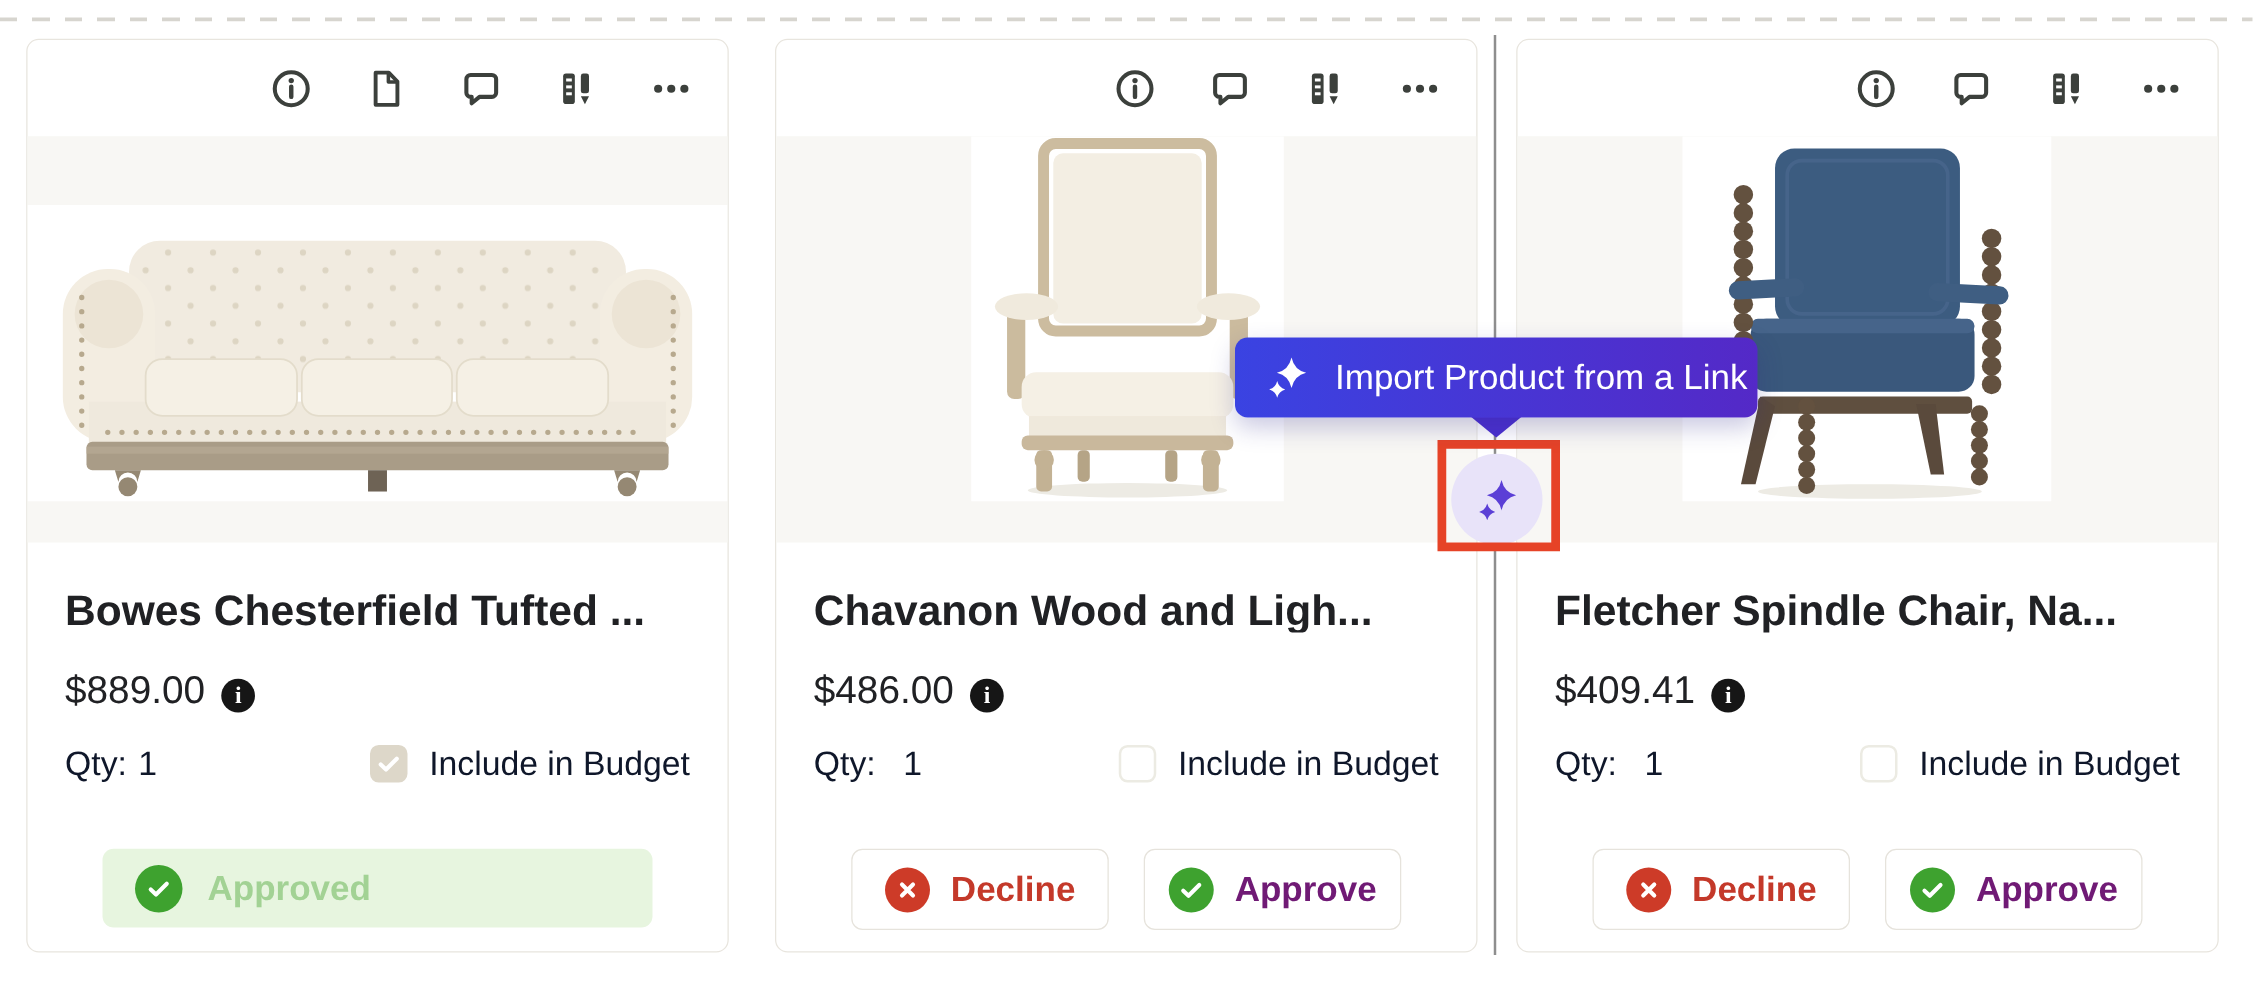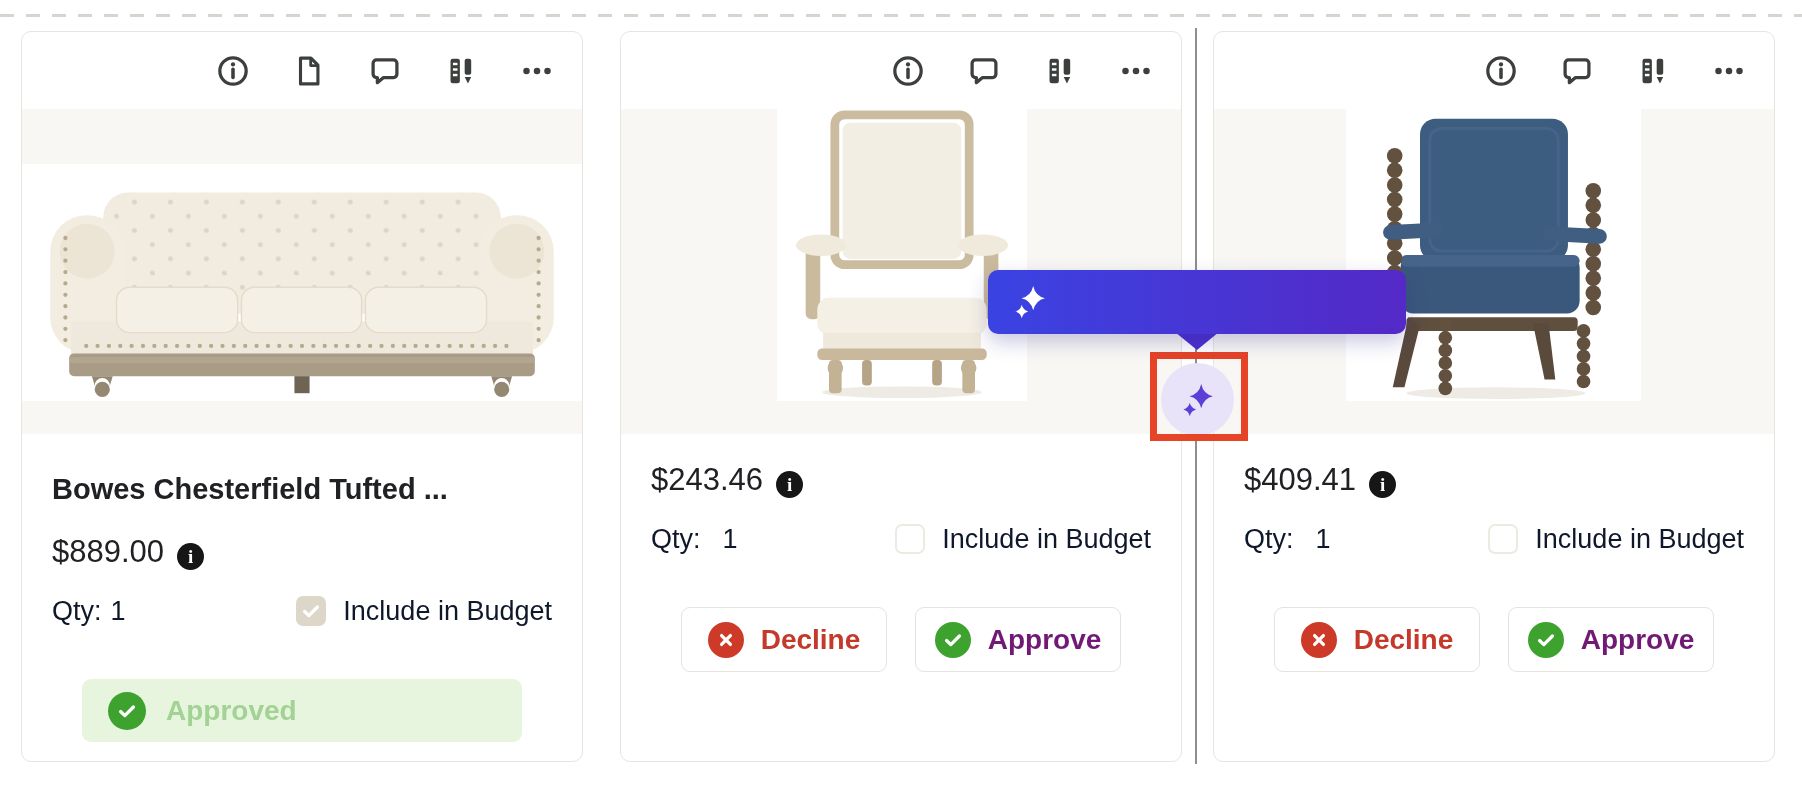--- a/index.html
+++ b/index.html
@@ -24,21 +24,21 @@
   .tool-icon svg { width:34px; height:34px; display:block; }
 
   .image-area { height:325px; background:#f8f7f4; position:relative; overflow:hidden; }
   .photo { position:absolute; background:#ffffff; display:flex; align-items:flex-end; justify-content:center; }
   .photo-sofa  { left:0; right:0; top:55px; bottom:33px; }
   .photo-chair2 { left:156px; width:250px; top:0; bottom:33px; }
   .photo-chair3 { left:132px; width:295px; top:0; bottom:33px; }
   .photo svg { display:block; }
 
   .content { padding:0 30px; }
-  .title { margin:38px 0 0; font-size:29px; line-height:34px; font-weight:600; color:#202124;
+  .title { margin:38px 0 0; font-size:34px; line-height:34px; font-weight:600; color:#202124;
     white-space:nowrap; overflow:hidden; }
   .price-row { margin-top:28px; display:flex; align-items:flex-end; gap:13px; font-size:31px; line-height:36px; color:#202124; }
   .info-filled { width:27px; height:27px; border-radius:50%; background:#161616; color:#fff;
     display:inline-flex; align-items:center; justify-content:center;
     font-family:"Liberation Serif", serif; font-weight:700; font-size:19px; }
   .qty-row { margin-top:24px; display:flex; align-items:center; justify-content:space-between;
     font-size:27px; line-height:34px; color:#0f172a; }
   .qty-val-tight { margin-left:9px; }
   .qty-val-wide  { margin-left:22px; }
   .budget { display:flex; align-items:center; cursor:pointer; }
@@ -254,22 +254,23 @@
           <rect x="50" y="258" width="13" height="34" rx="4" fill="#c3b294"></rect>
           <circle cx="56.5" cy="266" r="8" fill="#c3b294"></circle>
           <rect x="187" y="258" width="13" height="34" rx="4" fill="#c3b294"></rect>
           <circle cx="193.5" cy="266" r="8" fill="#c3b294"></circle>
           <rect x="84" y="258" width="10" height="26" rx="4" fill="#b5a486"></rect>
           <rect x="156" y="258" width="10" height="26" rx="4" fill="#b5a486"></rect>
         </svg>
       </div>
     </div>
     <div class="content">
+      <h3 class="title">Chavanon Wood and Ligh...</h3>
       <div class="price-row">
-        <span>$243.46</span>
+        <span>$486.00</span>
         <span class="info-filled">i</span>
       </div>
       <div class="qty-row">
         <div>
           <span>Qty:</span><span class="qty-val-wide">1</span>
         </div>
         <label class="budget">
           <span class="checkbox unchecked"></span>
           <span>Include in Budget</span>
         </label>
@@ -361,20 +362,21 @@
               <circle cx="240" cy="280" r="7"></circle>
           </g>
           <path d="M60 214 L44 286 h12 L72 222 Z" fill="#5a4a3c"></path>
           <path d="M188 220 L200 278 h11 L204 220 Z" fill="#5a4a3c"></path>
           <rect x="34" y="118" width="62" height="15" rx="7.5" fill="#3f5e82" transform="rotate(-3 65 125)"></rect>
           <rect x="198" y="122" width="66" height="15" rx="7.5" fill="#3f5e82" transform="rotate(3 231 129)"></rect>
         </svg>
       </div>
     </div>
     <div class="content">
+      <h3 class="title">Fletcher Spindle Chair, Na...</h3>
       <div class="price-row">
         <span>$409.41</span>
         <span class="info-filled">i</span>
       </div>
       <div class="qty-row">
         <div>
           <span>Qty:</span><span class="qty-val-wide">1</span>
         </div>
         <label class="budget">
           <span class="checkbox unchecked"></span>
@@ -399,20 +401,21 @@
           <span>Approve</span>
         </button>
       </div>
     </div>
   </section>
 
   <div class="ai-tooltip">
     <svg viewBox="0 0 24 28" fill="#ffffff">
         <use href="#ic-sparkle"></use>
       </svg>
+    <span>Import Product from a Link</span>
   </div>
   <div class="ai-tooltip-arrow"></div>
   <button class="ai-btn">
     <svg viewBox="0 0 24 28" fill="#5b3fd6">
         <use href="#ic-sparkle"></use>
       </svg>
   </button>
   <div class="annotation-box"></div>
 </div>
 

